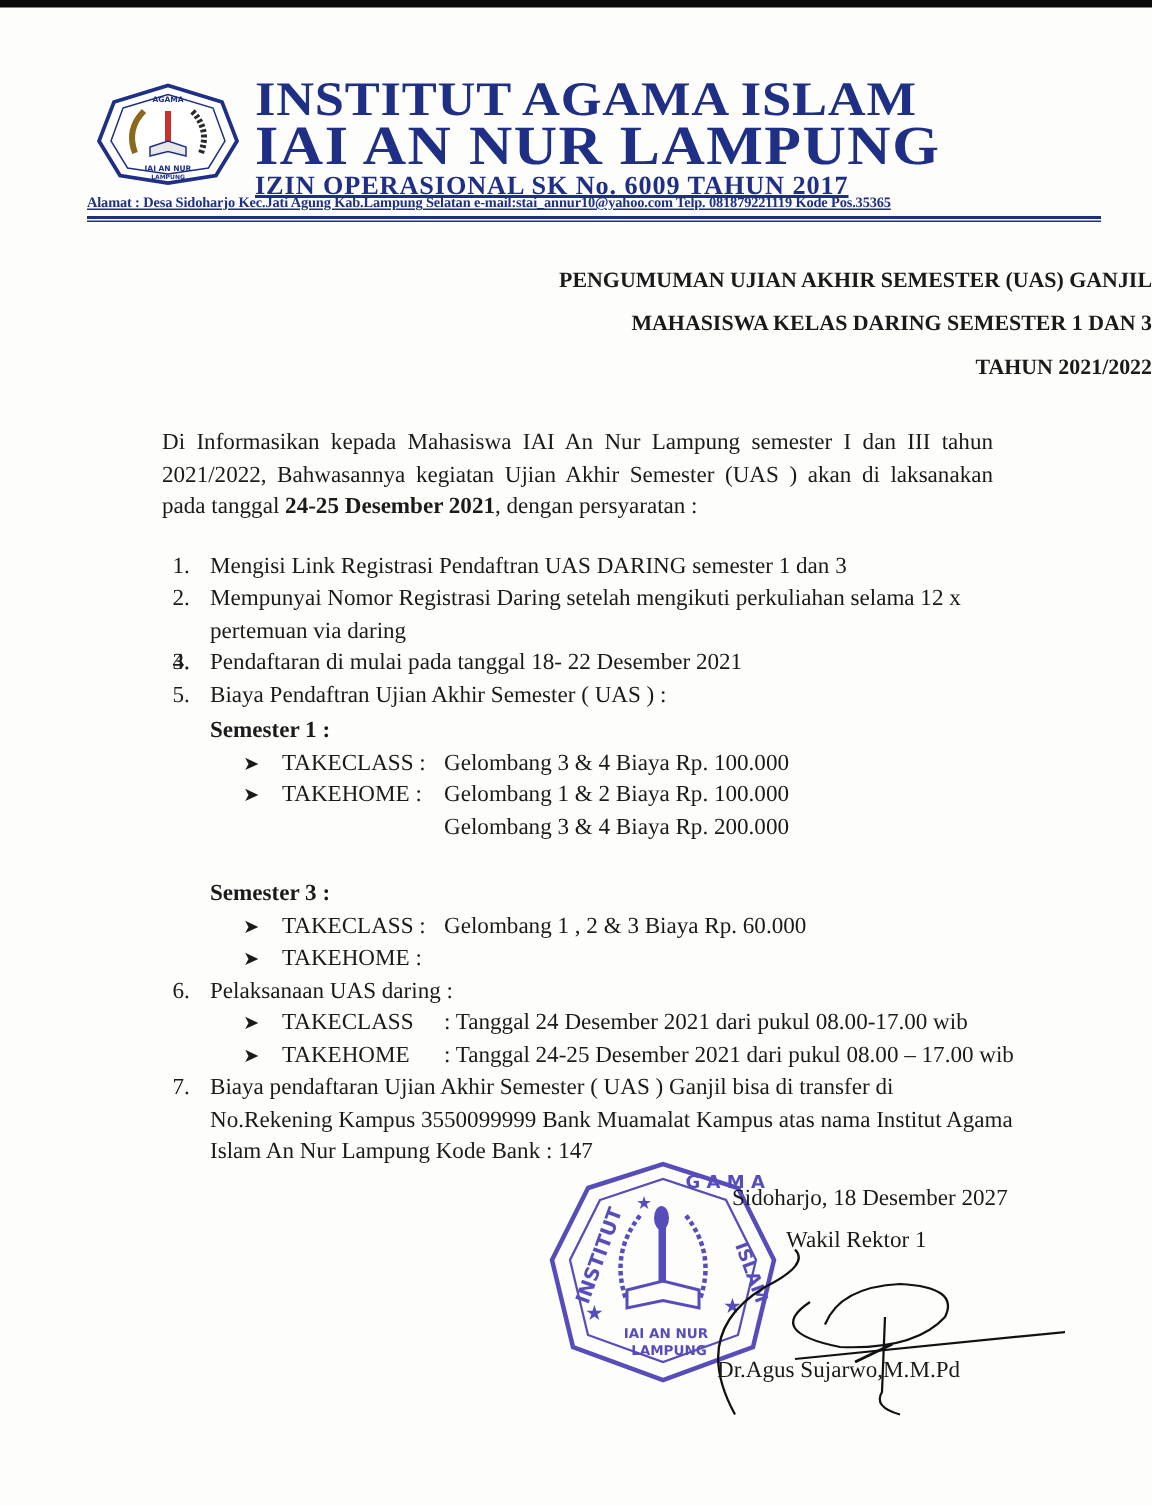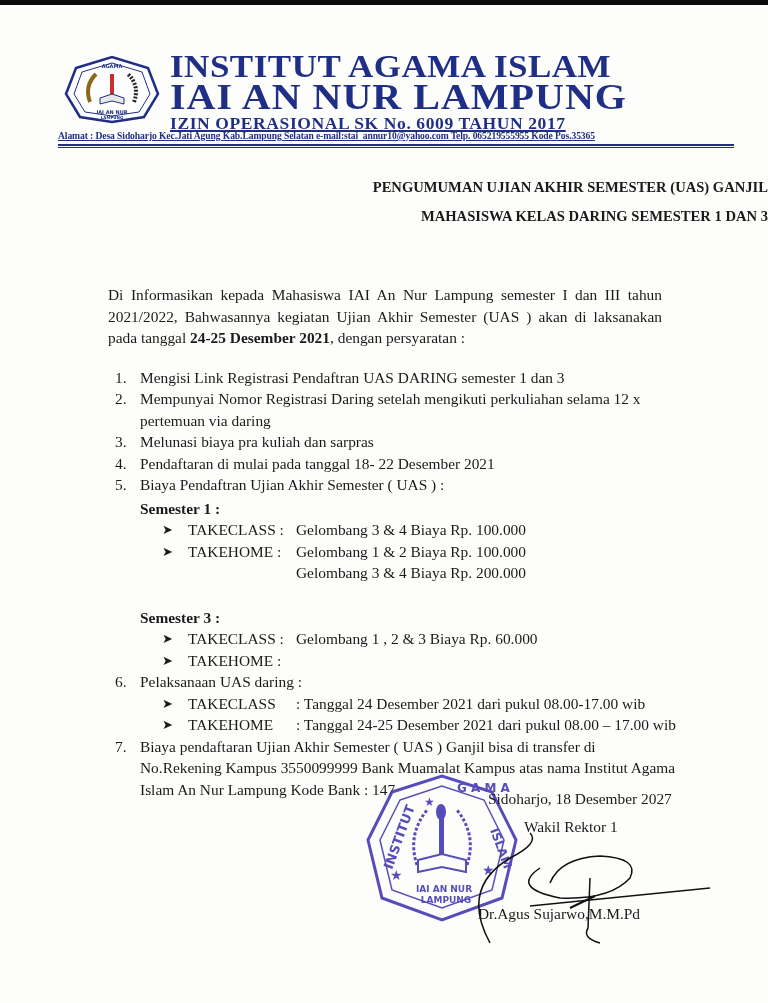--- a/index.html
+++ b/index.html
@@ -71,37 +71,38 @@
     <path d="M72,48 Q78,32 66,20" fill="none" stroke="#2a2a2a" stroke-width="4" stroke-dasharray="2,1.5"></path>
     <rect x="48" y="20" width="4" height="22" fill="#c83030"></rect>
     <path d="M38,44 L50,40 L62,44 L62,50 L50,47 L38,50 Z" fill="#e8e8e8" stroke="#1f2f86" stroke-width="1"></path>
     <text x="50" y="60" text-anchor="middle" font-size="5" font-weight="bold" fill="#1f2f86" font-family="DejaVu Sans, sans-serif">IAI AN NUR</text>
     <text x="50" y="65" text-anchor="middle" font-size="4" font-weight="bold" fill="#1f2f86" font-family="DejaVu Sans, sans-serif">LAMPUNG</text>
     <text x="50" y="14" text-anchor="middle" font-size="5" font-weight="bold" fill="#1f2f86" font-family="DejaVu Sans, sans-serif">AGAMA</text>
   </svg>
   <div class="lh-title1">INSTITUT AGAMA ISLAM</div>
   <div class="lh-title2">IAI AN NUR LAMPUNG</div>
   <div class="lh-license">IZIN OPERASIONAL SK No. 6009 TAHUN 2017</div>
-  <div class="lh-address">Alamat : Desa Sidoharjo Kec.Jati Agung Kab.Lampung Selatan e-mail:stai_annur10@yahoo.com Telp. 065219555955 Kode Pos.35365</div>
+  <div class="lh-address">Alamat : Desa Sidoharjo Kec.Jati Agung Kab.Lampung Selatan e-mail:stai_annur10@yahoo.com Telp. 081879221119 Kode Pos.35365</div>
   <div class="lh-rule1"></div>
   <div class="lh-rule2"></div>
 </header>
 
 <div class="heading">
   <span class="h-line">PENGUMUMAN UJIAN AKHIR SEMESTER (UAS) GANJIL</span>
   <span class="h-line">MAHASISWA KELAS DARING SEMESTER 1 DAN 3</span>
+  <span class="h-line">TAHUN 2021/2022</span>
 </div>
 
 <div class="body">
   <p class="intro"><span>Di Informasikan kepada Mahasiswa IAI An Nur Lampung semester I dan  III tahun 2021/2022, Bahwasannya kegiatan Ujian Akhir Semester (UAS ) akan di laksanakan pada tanggal </span><b>24-25 Desember 2021</b><span>, dengan persyaratan :</span></p>
 
   <ol class="req">
     <li><span class="num">1.</span><span>Mengisi Link Registrasi Pendaftran UAS DARING semester 1 dan 3</span></li>
     <li><span class="num">2.</span><span>Mempunyai Nomor Registrasi Daring setelah mengikuti perkuliahan selama 12 x pertemuan via daring</span></li>
-    <li><span class="num">3.</span><span>Melunasi biaya pra kuliah dan sarpras</span></li>
+    <li><span class="num">3.</span></li>
     <li><span class="num">4.</span><span>Pendaftaran di mulai pada tanggal 18- 22 Desember 2021</span></li>
     <li><span class="num">5.</span><span>Biaya Pendaftran Ujian Akhir Semester ( UAS ) :</span>
       <div class="sem-title">Semester 1 :</div>
       <ul class="bullets">
         <li>
           <span class="arrow">➤</span>
           <div class="fee-row">
             <span class="fee-label">TAKECLASS :</span>
             <span class="fee-lines">
               <span>Gelombang 3 &amp; 4 Biaya Rp. 100.000</span>

